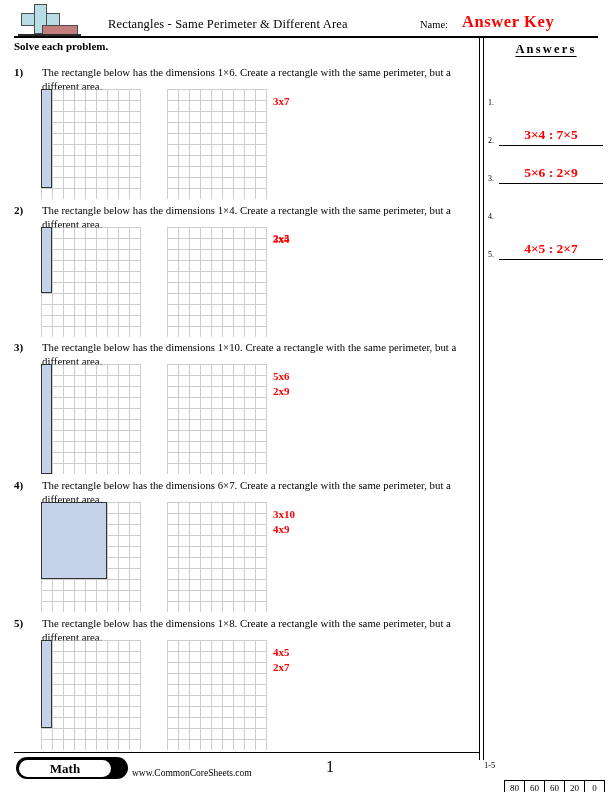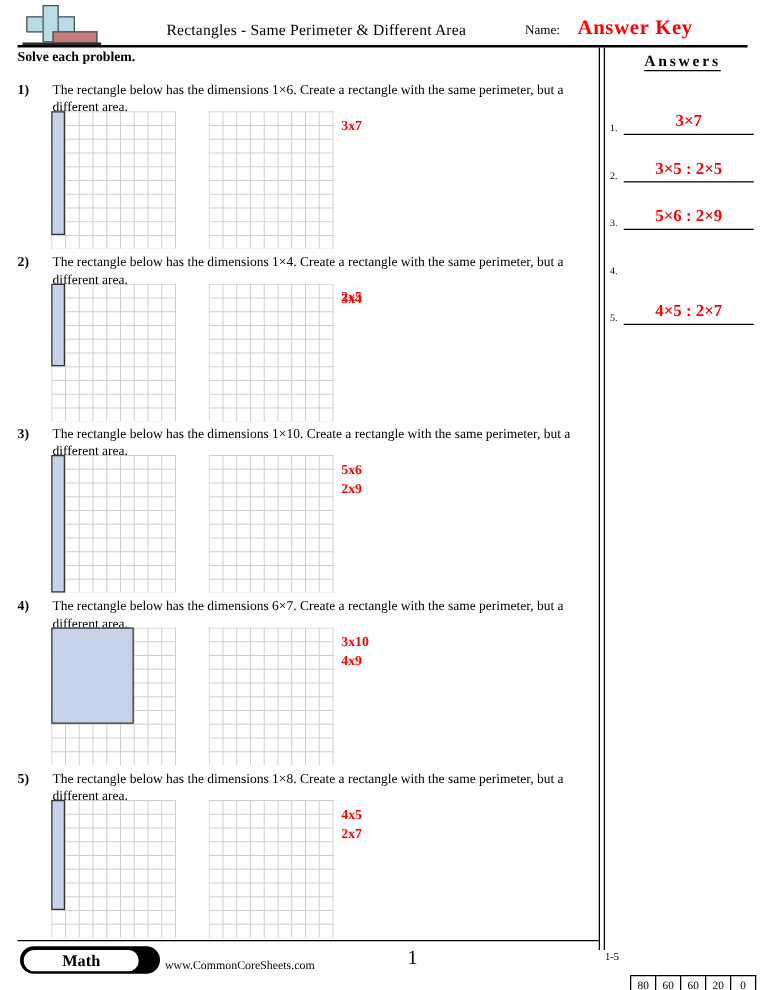--- a/index.html
+++ b/index.html
@@ -62,21 +62,20 @@
     position: absolute;
     left: 0px; top: 30px;
     width: 63px; height: 2.5px;
     background: #2b2b2b;
   }
 
   .worksheet-title {
     position: absolute;
     left: 108px; top: 17px;
     width: 290px;
-    text-align: center;
     font-size: 12.5px;
     letter-spacing: 0.15px;
     white-space: nowrap;
   }
   .name-label {
     position: absolute;
     left: 420px; top: 19px;
     font-size: 10.5px;
   }
   .answer-key {
@@ -279,25 +278,24 @@
 <div class="divider">
   <i class="l1"></i>
     <i class="l2"></i>
 </div>
 
 <div class="answers-panel">
   <div class="answers-heading">Answers</div>
 
   <div class="answer-row" style="top:40px;">
     <span class="answer-num">1.</span>
-    <span class="answer-line">3×7</span>
   </div>
   <div class="answer-row" style="top:78px;">
     <span class="answer-num">2.</span>
-    <span class="answer-line">3×5 : 2×5</span>
+    <span class="answer-line">3×4 : 7×5</span>
   </div>
   <div class="answer-row" style="top:116px;">
     <span class="answer-num">3.</span>
     <span class="answer-line">5×6 : 2×9</span>
   </div>
   <div class="answer-row" style="top:154px;">
     <span class="answer-num">4.</span>
   </div>
   <div class="answer-row" style="top:192px;">
     <span class="answer-num">5.</span>

